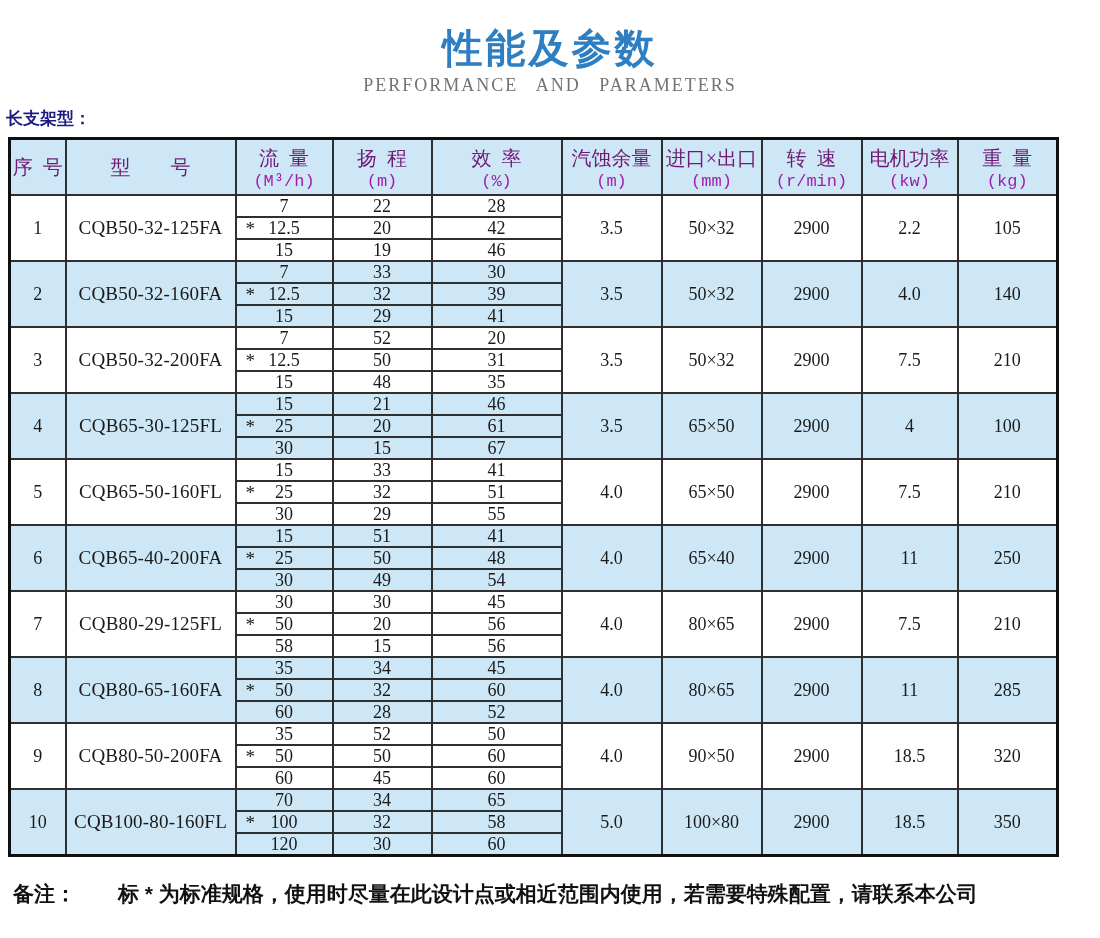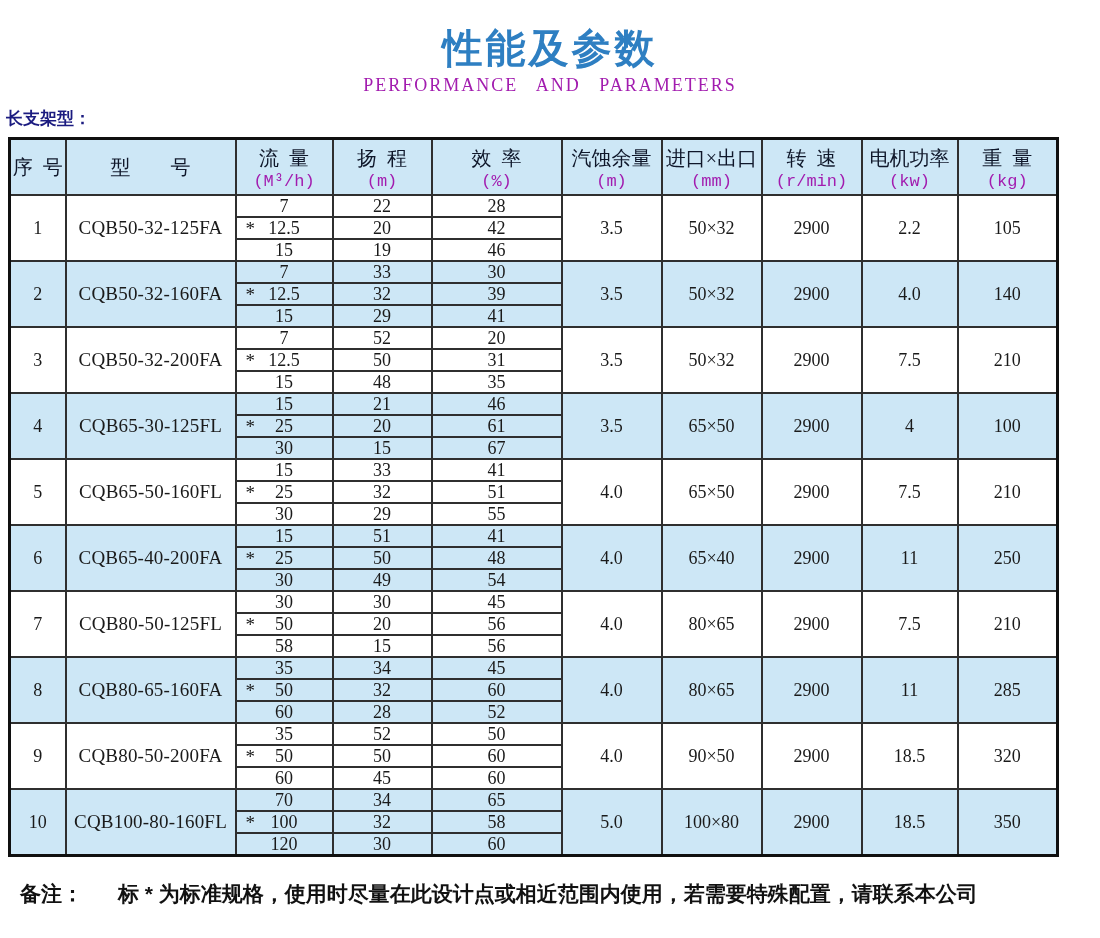--- a/index.html
+++ b/index.html
@@ -5,39 +5,39 @@
   html,body{margin:0;padding:0;}
   body{
     width:1100px;height:938px;background:#ffffff;position:relative;
     font-family:"Liberation Sans", sans-serif;color:#1a1a1a;overflow:hidden;
   }
   .title{
     text-align:center;color:#2e7fc2;font-size:40px;font-weight:bold;
     letter-spacing:3px;padding-top:24px;line-height:48px;
   }
   .subtitle{
-    text-align:center;color:#a21caf;font-family:"Liberation Serif", serif;
+    text-align:center;color:#737373;font-family:"Liberation Serif", serif;
     font-size:18px;letter-spacing:2px;word-spacing:12px;margin-top:2px;line-height:22px;
   }
   .section-label{
     color:#1b1b80;font-size:17px;font-weight:bold;margin:10px 0 5px 6px;line-height:26px;
   }
   table.params{
     border-collapse:collapse;table-layout:fixed;width:1048px;margin-left:8px;
     border:3px solid #101010;
   }
   th,td{
     border:2px solid #2f2f2f;text-align:center;padding:0;overflow:hidden;
   }
   thead th{
     background:#cde7f6;height:54px;font-weight:normal;vertical-align:middle;
   }
   .th-title{
     display:block;font-family:"Liberation Serif", serif;font-size:20px;
-    white-space:pre;line-height:25px;margin-top:3px;color:#0f172a;
+    white-space:pre;line-height:25px;margin-top:3px;color:#701a75;
   }
   .th-unit{
     display:block;font-family:Liberation Mono, monospace;font-size:17px;
     line-height:21px;color:#a21caf;
   }
   th.th-noc .th-title{line-height:50px;margin-top:0;}
   tbody td{
     font-family:"Liberation Serif", serif;font-size:18px;height:20px;
     line-height:20px;background:#ffffff;
   }
@@ -47,21 +47,21 @@
   tbody tr.sub2 td.sub, tbody tr.sub3 td.sub{border-top:1px solid #3a3a3a;}
   td.flowcell{position:relative;}
   .star{
     position:absolute;left:9px;top:50%;transform:translateY(-46%);
     font-size:19px;font-family:"Liberation Serif", serif;
   }
   .notes{
     position:relative;margin:16px 0 0 8px;padding-left:110px;
     font-size:21px;line-height:41px;color:#111;font-weight:600;
   }
-  .notes-label{position:absolute;left:12px;top:0;font-weight:600;}
+  .notes-label{position:absolute;left:5px;top:0;font-weight:600;}
 </style>
 </head>
 <body>
 
 <div class="title">性能及参数</div>
 <div class="subtitle">PERFORMANCE AND PARAMETERS</div>
 <div class="section-label">长支架型：</div>
 
 <table class="params">
   <colgroup>
@@ -246,21 +246,21 @@
         <td class="alt sub">50</td>
         <td class="alt sub">48</td>
       </tr>
       <tr class="sub3">
         <td class="alt sub flowcell"><span>30</span></td>
         <td class="alt sub">49</td>
         <td class="alt sub">54</td>
       </tr>
       <tr class="gs">
         <td rowspan="3">7</td>
-        <td rowspan="3" class="model">CQB80-50-125FL</td>
+        <td rowspan="3" class="model">CQB80-29-125FL</td>
         <td class="sub flowcell"><span>30</span></td>
         <td class="sub">30</td>
         <td class="sub">45</td>
         <td rowspan="3">4.0</td>
         <td rowspan="3">80×65</td>
         <td rowspan="3">2900</td>
         <td rowspan="3">7.5</td>
         <td rowspan="3">210</td>
       </tr>
       <tr class="sub2">

